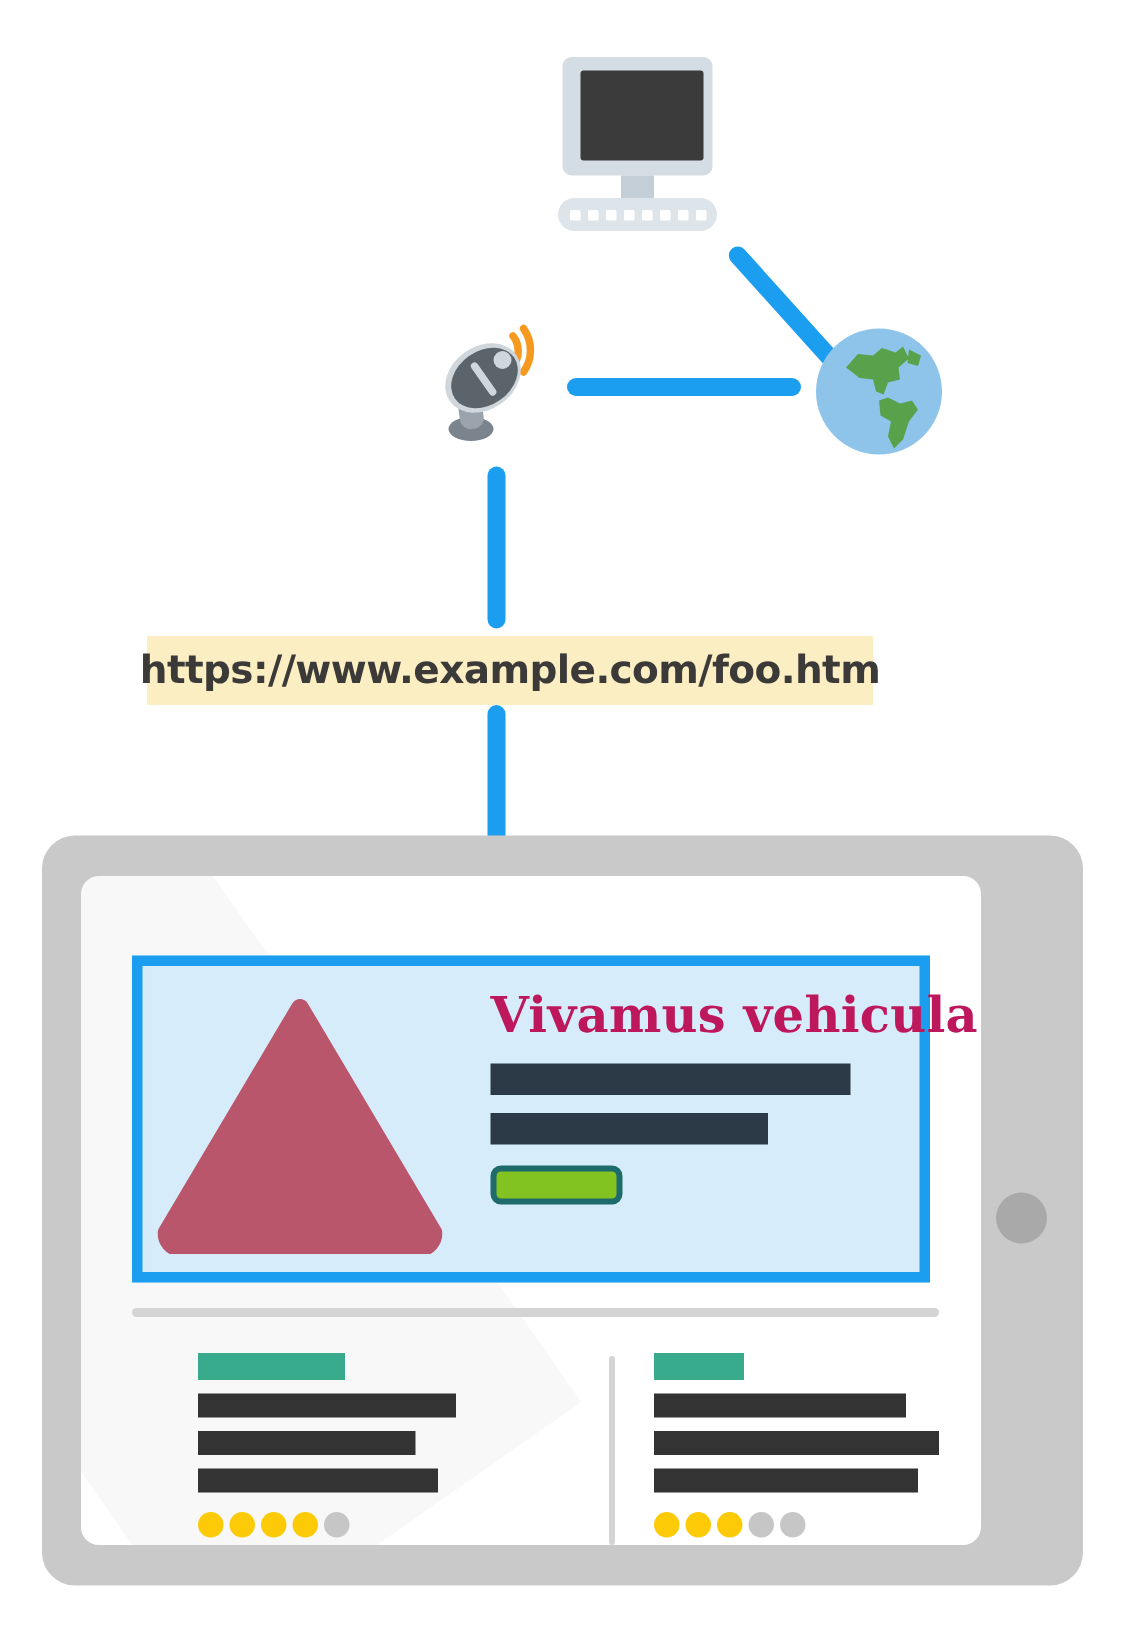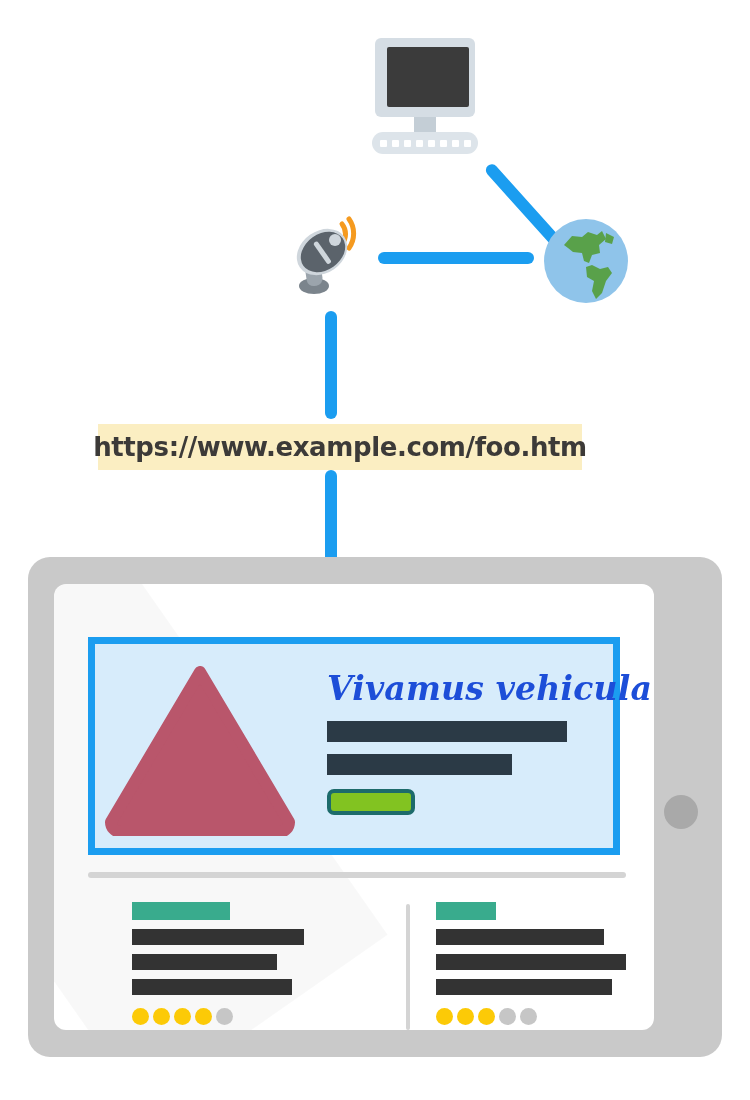--- a/index.html
+++ b/index.html
@@ -208,28 +208,26 @@
     height: 170px;
   }
   .hero-right {
     position: absolute;
     left: 232px;
     top: 12px;
     width: 280px;
   }
   .hero-title {
     font-family: "DejaVu Serif", serif;
-    font-style: italic;
     font-size: 33px;
     font-weight: bold;
-    color: #1d4ed8;
+    color: #be185d;
     white-space: nowrap;
     letter-spacing: 0.2px;
     line-height: 1.25;
-    margin-top: 12px;
   }
   .hero-bar {
     background: #2b3a46;
     height: 21px;
     margin-top: 12px;
   }
   .hero-bar-1 { width: 240px; }
   .hero-bar-2 { width: 185px; }
   .hero-cta {
     margin-top: 14px;

